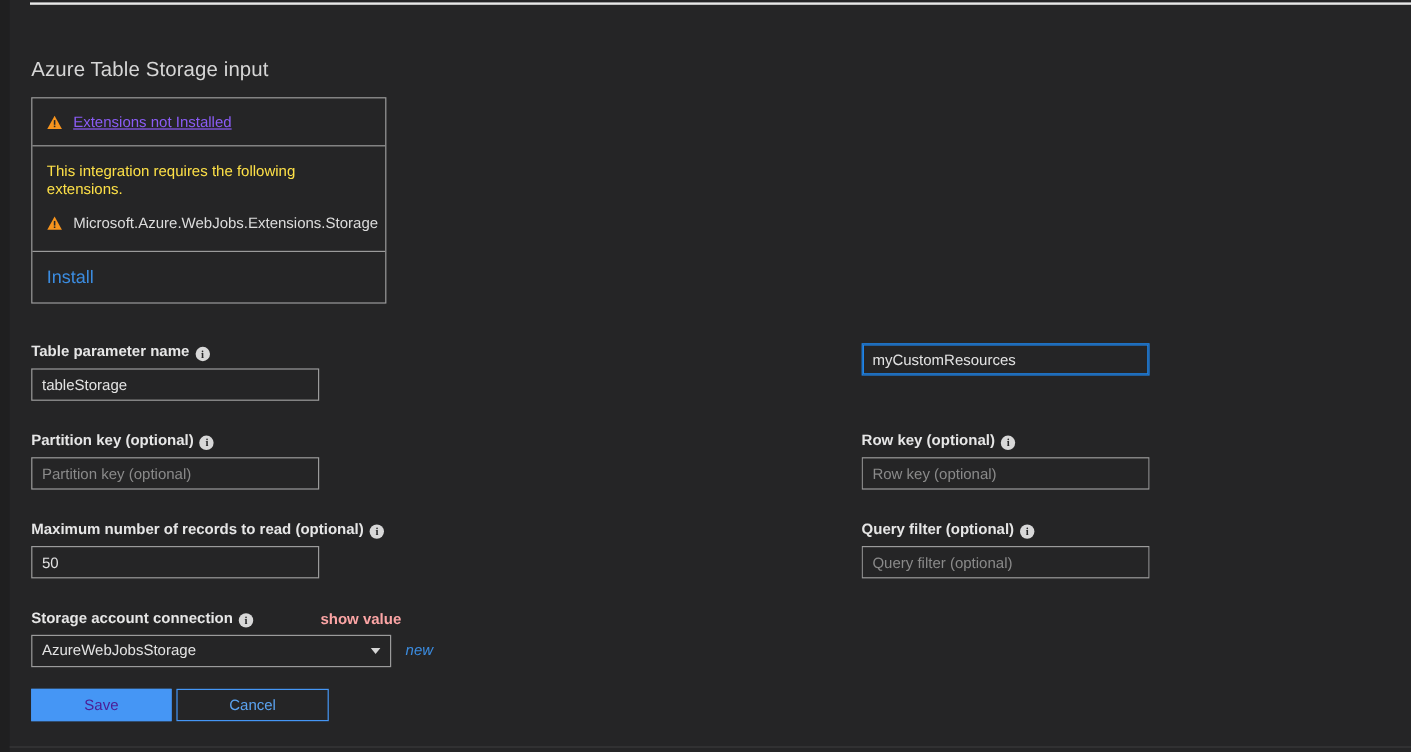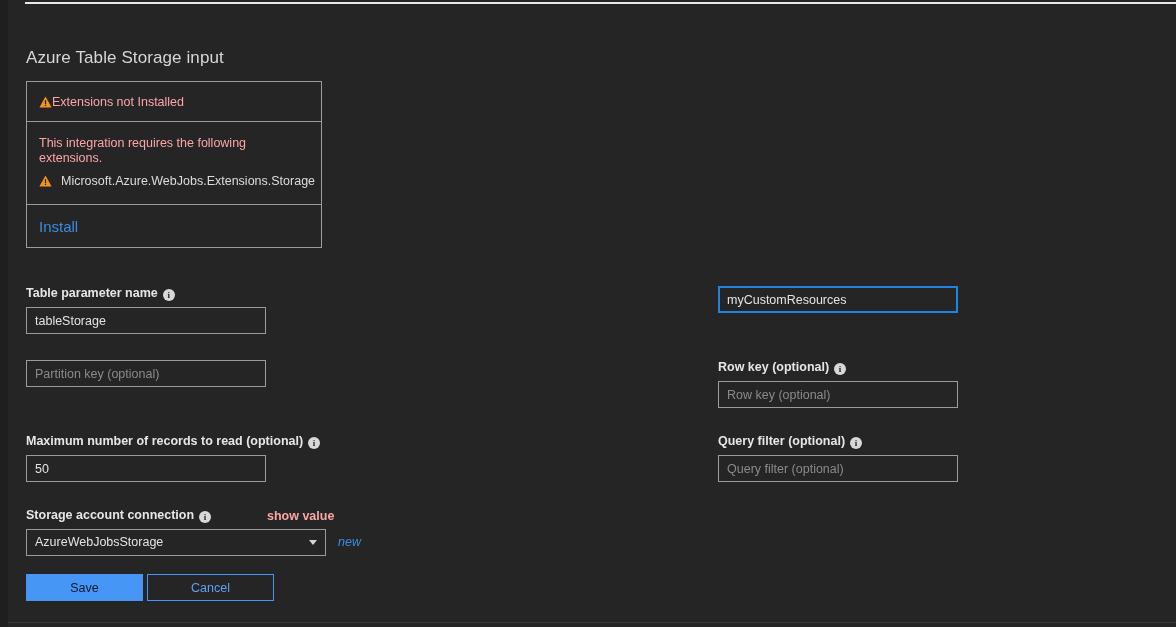--- a/index.html
+++ b/index.html
@@ -54,26 +54,28 @@
   }
   .ext-head { height: 40px; border-bottom: 1px solid #9b9b9b; }
   .ext-body {
     border-bottom: 1px solid #9b9b9b;
     padding: 14px 12px 16px 12px;
     display: block;
   }
   .ext-foot { height: 42px; }
   .ext-head-text {
     font-size: 12.5px;
-    color: #fca5a5;
+    color: #8b5cf6;
+    margin-left: 9px;
+    text-decoration: underline;
   }
   .ext-desc {
     font-size: 12.5px;
-    color: #fca5a5;
-    margin-bottom: 8px;
+    color: #fde047;
+    margin-bottom: 13px;
     line-height: 1.2;
   }
   .ext-item {
     display: flex;
     align-items: center;
     font-size: 12.5px;
     color: #dcdcdc;
   }
   .ext-item-text { margin-left: 9px; }
   .link {
@@ -187,21 +189,21 @@
     font-family: "Liberation Sans", sans-serif;
     cursor: pointer;
     outline: none;
   }
   .btn-save {
     position: absolute;
     left: 18px; top: 0;
     width: 117px;
     background: #4596f5;
     border: 1px solid #4596f5;
-    color: #0f172a;
+    color: #4c1d95;
   }
   .btn-cancel {
     position: absolute;
     left: 139px; top: 0;
     width: 127px;
     background: #252526;
     border: 1px solid #4596f5;
     color: #5ba3f0;
   }
 </style>
@@ -246,20 +248,21 @@
       <span class="link">Install</span>
     </div>
   </div>
 
   <div class="field" style="left:18px; top:286px;">
     <label class="field-label"><span>Table parameter name</span><span class="info-icon">i</span></label>
     <input class="txt" value="tableStorage" style="">
   </div>
 
   <div class="field" style="left:18px; top:360px;">
+    <label class="field-label"><span>Partition key (optional)</span><span class="info-icon">i</span></label>
     <input class="txt" placeholder="Partition key (optional)" style="">
   </div>
 
   <div class="field" style="left:18px; top:434px;">
     <label class="field-label"><span>Maximum number of records to read (optional)</span><span class="info-icon">i</span></label>
     <input class="txt" value="50" style="">
   </div>
 
   <div class="field" style="left:18px; top:508px; width:340px;">
     <label class="field-label"><span>Storage account connection</span><span class="info-icon">i</span></label>

